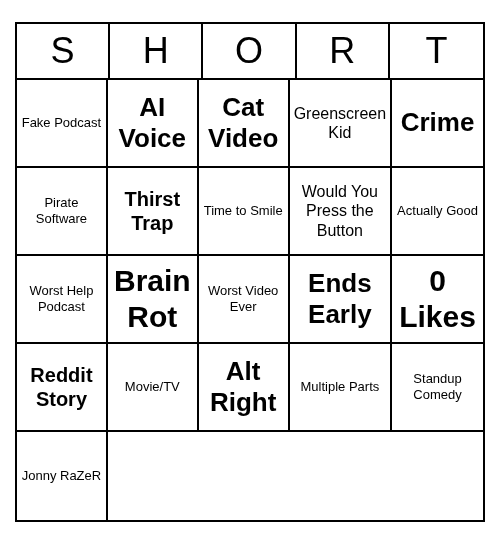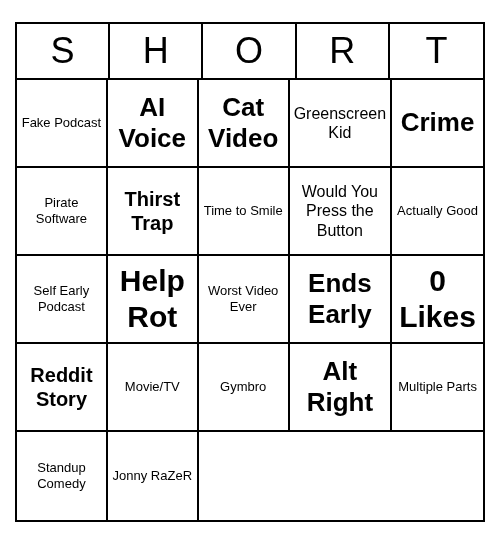--- a/index.html
+++ b/index.html
@@ -127,44 +127,41 @@
       <div class="bingo-cell">
         <span class="cell-text">Time to Smile</span>
       </div>
       <div class="bingo-cell">
         <span class="cell-text small">Would You Press the Button</span>
       </div>
       <div class="bingo-cell">
         <span class="cell-text">Actually Good</span>
       </div>
       <div class="bingo-cell">
-        <span class="cell-text">Self Early Podcast</span>
+        <span class="cell-text">Worst Help Podcast</span>
       </div>
       <div class="bingo-cell">
-        <span class="cell-text xxlarge">Help Rot</span>
+        <span class="cell-text xxlarge">Brain Rot</span>
       </div>
       <div class="bingo-cell">
         <span class="cell-text">Worst Video Ever</span>
       </div>
       <div class="bingo-cell">
         <span class="cell-text xlarge">Ends Early</span>
       </div>
       <div class="bingo-cell">
         <span class="cell-text xxlarge">0 Likes</span>
       </div>
       <div class="bingo-cell">
         <span class="cell-text large">Reddit Story</span>
       </div>
       <div class="bingo-cell">
         <span class="cell-text">Movie/TV</span>
       </div>
       <div class="bingo-cell">
-        <span class="cell-text">Gymbro</span>
-      </div>
-      <div class="bingo-cell">
         <span class="cell-text xlarge">Alt Right</span>
       </div>
       <div class="bingo-cell">
         <span class="cell-text">Multiple Parts</span>
       </div>
       <div class="bingo-cell">
         <span class="cell-text">Standup Comedy</span>
       </div>
       <div class="bingo-cell">
         <span class="cell-text">Jonny RaZeR</span>

